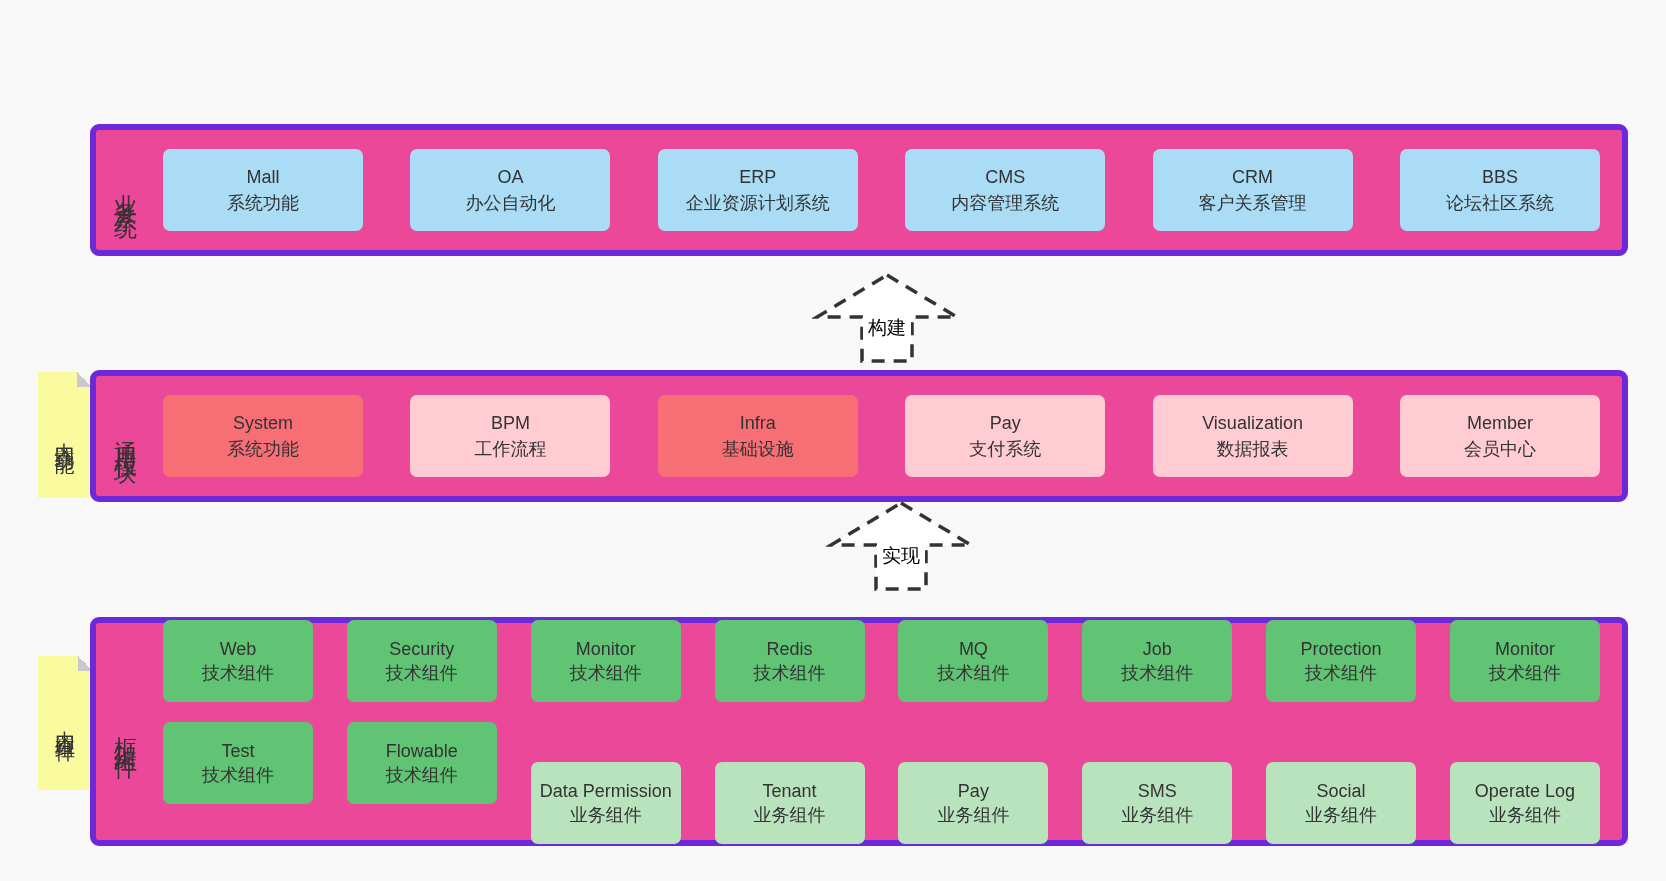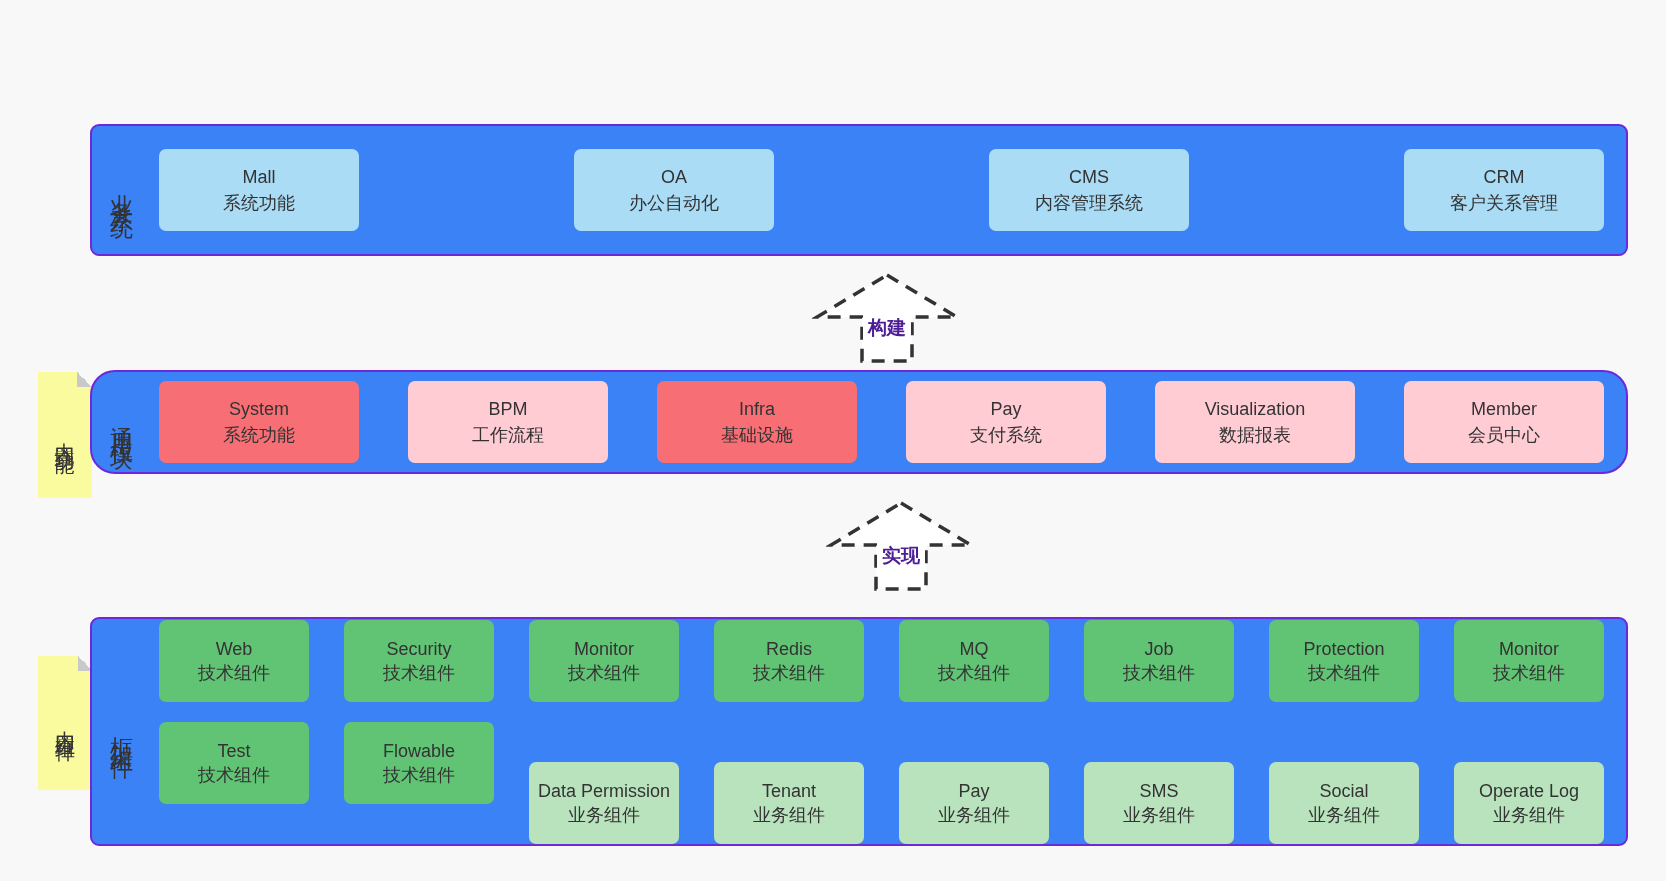--- a/index.html
+++ b/index.html
@@ -1,24 +1,24 @@
 <!DOCTYPE html>
 <html><head>
 <meta charset="utf-8">
 <style>
   html,body { margin:0; padding:0; background:#f8f8f8; }
   body { font-family:"Liberation Sans","DejaVu Sans",sans-serif; color:#3a3a3a; }
   .canvas { position:relative; width:1666px; height:881px; background:#f8f8f8; overflow:hidden; }
 
   
-  .layer { position:absolute; left:90px; width:1538px; background:#3b82f6;
-           border:2px solid #6d28d9; border-radius:9px; box-sizing:border-box;
+  .layer { position:absolute; left:90px; width:1538px; background:#ec4899;
+           border:6px solid #6d28d9; border-radius:9px; box-sizing:border-box;
            display:flex; align-items:center; }
   #layer-business   { top:124px; height:132px; }
-  #layer-modules    { top:370px; height:104px;border-radius:25px; }
+  #layer-modules    { top:370px; height:132px; }
   #layer-components { top:617px; height:229px; }
 
   .vlabel { writing-mode:vertical-rl; text-orientation:upright; font-size:23px;
             letter-spacing:7px; line-height:1; color:#333; margin-left:18px; flex:0 0 auto; }
 
   .boxes { flex:1; display:flex; justify-content:space-between; align-items:center;
            padding:0 22px 0 26px; }
   .box { box-sizing:border-box; display:flex; flex-direction:column; align-items:center;
          justify-content:center; border-radius:7px; text-align:center;
          font-size:18px; line-height:26px; color:#333; }
@@ -32,21 +32,21 @@
   .v-pink   { background:#ffccd4; }
   .v-gdark  { background:#61c374; }
   .v-glight { background:#b8e3bd;margin-top:40px; }
 
   
   .arrow { position:absolute; width:150px; height:96px; }
   #arrow-build     { left:812px; top:270px; }
   #arrow-implement { left:826px; top:498px; }
   .arrow svg { display:block; }
   .arrow-label { position:absolute; left:50%; top:44px; transform:translateX(-50%);
-                 background:#ffffff; padding:1px 5px; font-size:19px; color:#4c1d95; white-space:nowrap;font-weight:bold; }
+                 background:#ffffff; padding:1px 5px; font-size:19px; color:#000000; white-space:nowrap; }
 
   
   .sticky { position:absolute; background:#fafa9f; display:flex; align-items:center;
             justify-content:center; }
   #sticky-modules    { left:38px; top:372px; width:54px; height:126px; }
   #sticky-components { left:38px; top:656px; width:55px; height:134px; }
   .fold { position:absolute; top:0; right:0; width:15px; height:15px;
           background:linear-gradient(225deg,#f8f8f8 0 50%,#c9c9c9 50% 100%); }
   .sticky-text { writing-mode:vertical-rl; text-orientation:upright; font-size:20px;
                  letter-spacing:4px; line-height:1; color:#333; }
@@ -70,26 +70,34 @@
     <div class="boxes row6">
       <div class="box v-blue">
         <div>Mall</div>
         <div>系统功能</div>
       </div>
       <div class="box v-blue">
         <div>OA</div>
         <div>办公自动化</div>
       </div>
       <div class="box v-blue">
+        <div>ERP</div>
+        <div>企业资源计划系统</div>
+      </div>
+      <div class="box v-blue">
         <div>CMS</div>
         <div>内容管理系统</div>
       </div>
       <div class="box v-blue">
         <div>CRM</div>
         <div>客户关系管理</div>
+      </div>
+      <div class="box v-blue">
+        <div>BBS</div>
+        <div>论坛社区系统</div>
       </div>
     </div>
   </section>
 
   <div class="arrow" id="arrow-build">
     <svg width="150" height="96" viewBox="0 0 150 96">
       <polygon points="75,5 145,47 100,47 100,91 50,91 50,47 5,47" fill="#ffffff" stroke="#333333" stroke-width="3.5" stroke-dasharray="13 9"></polygon>
     </svg>
     <span class="arrow-label">构建</span>
   </div>

